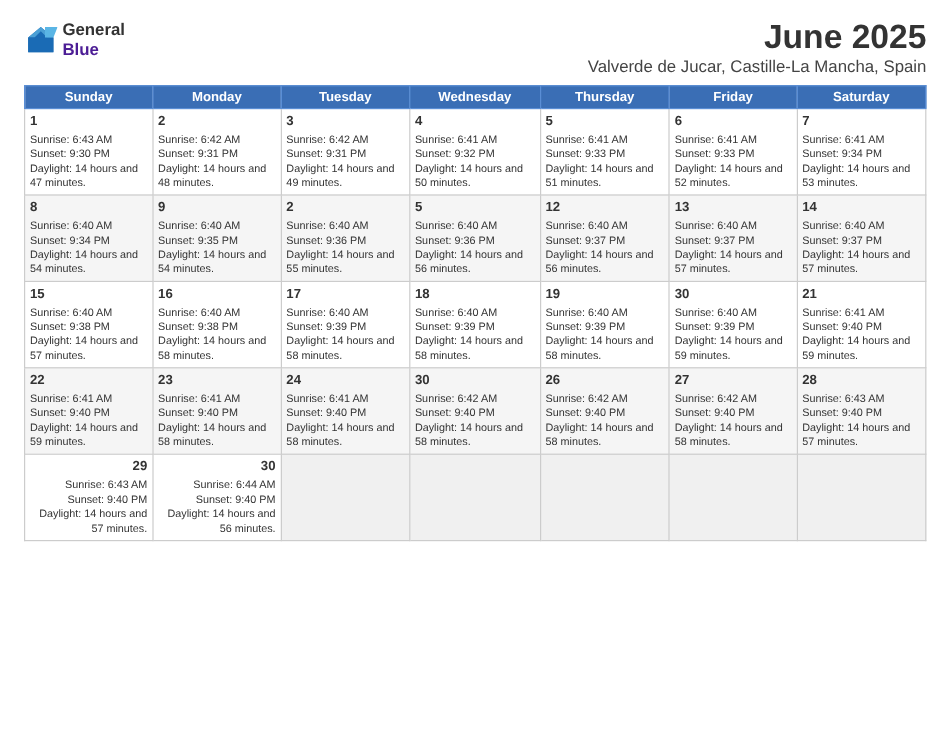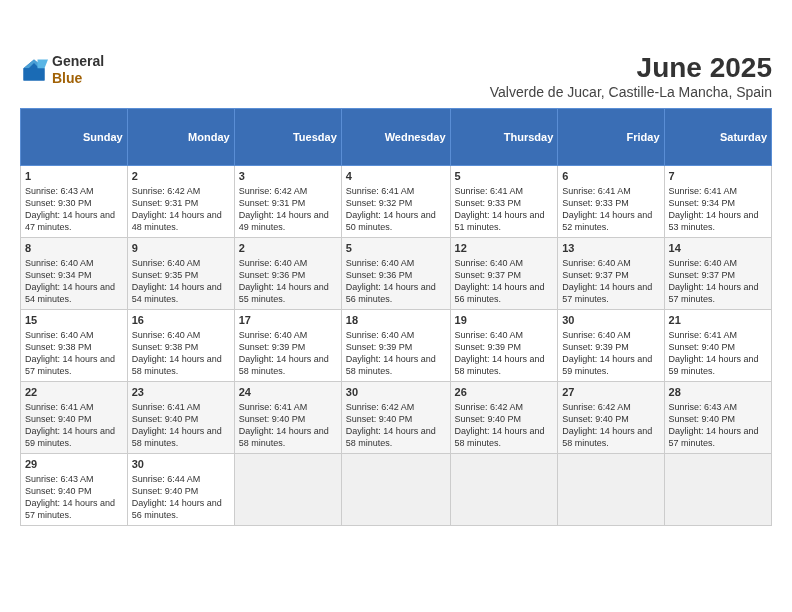--- a/index.html
+++ b/index.html
@@ -8,40 +8,39 @@
       height: 612px;
       font-family: Arial, sans-serif;
       background: #fff;
       overflow: hidden;
     }
     .page {
       width: 792px;
       height: 464px;
       padding: 16px 20px;
       background: #fff;
-      margin-top: 37px;
     }
     .header {
       display: flex;
       align-items: flex-start;
       justify-content: space-between;
       margin-bottom: 8px;
     }
     .logo {
       display: flex;
       align-items: center;
       gap: 4px;
     }
     .logo-text {
       font-size: 14px;
       font-weight: bold;
       line-height: 1.2;
     }
     .logo-general { color: #333; }
-    .logo-blue { color: #a16207; text-align: right; }
+    .logo-blue { color: #4c1d95; text-align: right; }
     .logo-icon {
       width: 28px;
       height: 28px;
     }
     .title-block {
       text-align: right;
     }
     .main-title {
       font-size: 28px;
       font-weight: bold;
@@ -53,22 +52,22 @@
       color: #444;
     }
     .calendar-table {
       width: 100%;
       border-collapse: collapse;
       font-size: 9.5px;
     }
     .calendar-table thead tr th {
       background: #3a6eb5;
       color: #fff;
-      padding: 22px 4px;
-      text-align: right;
+      padding: 3px 4px;
+      text-align: center;
       font-size: 11px;
       font-weight: bold;
       border: 1px solid #5a8ed5;
     }
     .calendar-table tbody tr td {
       border: 1px solid #ccc;
       vertical-align: top;
       padding: 3px 4px;
       width: 113px;
       min-height: 70px;
@@ -85,20 +84,21 @@
       font-size: 11px;
       font-weight: bold;
       display: block;
       margin-bottom: 1px;
     }
     .empty-cell {
       background: #f0f0f0 !important;
     }
     .last-row td {
       height: 62px;
+      text-align: right;
     }
   </style>
 </head>
 <body>
 
 <div class="page">
   <div class="header">
     <div class="logo">
       <svg class="logo-icon" viewBox="0 0 32 32">
         <polygon points="16,4 28,14 28,28 4,28 4,14" fill="#1a6bb5"></polygon>

